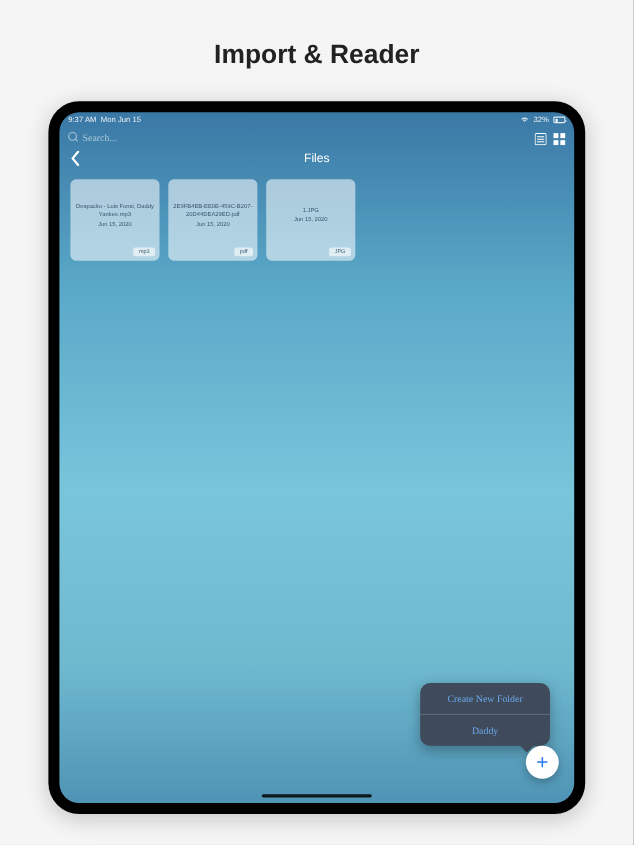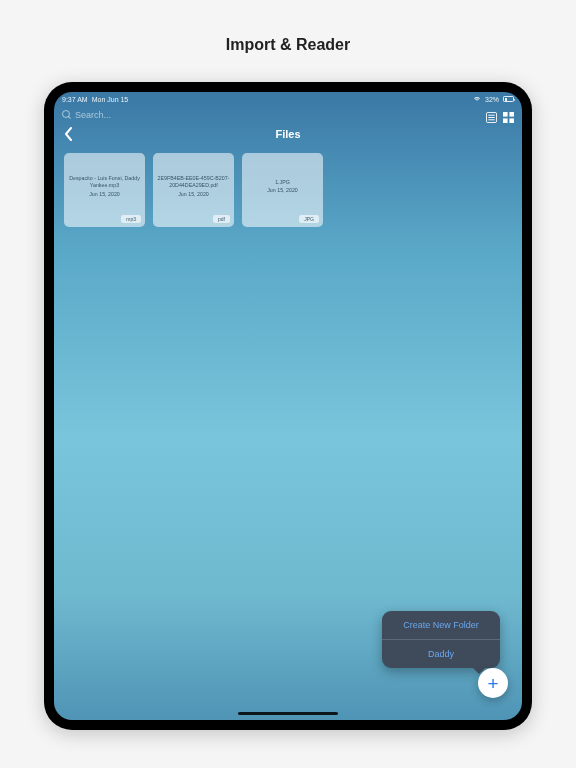--- a/index.html
+++ b/index.html
@@ -1,18 +1,18 @@
 <!DOCTYPE html>
 <html><head>
 <meta charset="utf-8">
 <style>
   * { margin: 0; padding: 0; box-sizing: border-box; }
   html, body { width: 576px; height: 768px; font-family: -apple-system, BlinkMacSystemFont, "Helvetica Neue", Arial, sans-serif; background: #f5f5f5; }
   .page { width: 576px; height: 768px; position: relative; display: flex; flex-direction: column; align-items: center; }
-  .page-title { font-size: 16px; font-weight: 700; color: #222; margin-top: 36px; margin-bottom: 28px; }
+  .page-title { font-size: 24px; font-weight: 700; color: #222; margin-top: 36px; margin-bottom: 28px; }
   .device-frame {
     width: 488px; height: 648px;
     background: #000;
     border-radius: 28px;
     padding: 10px;
     position: relative;
     box-shadow: 0 4px 20px rgba(0,0,0,0.2);
   }
   .screen {
     width: 100%; height: 100%;
@@ -49,20 +49,21 @@
   .wifi-icon { width: 8px; height: 6px; position: relative; }
   .search-row {
     display: flex; align-items: center;
     padding: 3px 8px 5px 8px;
     gap: 6px;
   }
   .search-field {
     flex: 1; display: flex; align-items: center; gap: 4px;
     color: rgba(255,255,255,0.55);
     font-size: 9px;
+    font-family: Liberation Serif, serif;
   }
   .search-mag { width: 9px; height: 9px; position: relative; }
   .search-mag::before {
     content: ""; position: absolute; width: 6px; height: 6px; border: 1px solid rgba(255,255,255,0.55);
     border-radius: 50%;
   }
   .search-mag::after {
     content: ""; position: absolute; width: 3px; height: 1px; background: rgba(255,255,255,0.55);
     transform: rotate(45deg); left: 6px; top: 6.5px;
   }
@@ -70,21 +71,21 @@
   .list-icon, .grid-icon { width: 11px; height: 11px; position: relative; }
   .list-icon rect, .grid-icon rect { }
   .nav-row {
     display: flex; align-items: center;
     padding: 2px 10px 8px 10px;
     position: relative;
   }
   .back-chevron { width: 9px; height: 14px; color: #fff; }
   .nav-title {
     position: absolute; left: 0; right: 0; text-align: center;
-    color: #fff; font-size: 11px; font-weight: 700;
+    color: #fff; font-size: 11px; font-weight: 400;
     pointer-events: none;
   }
   .grid {
     display: flex; flex-wrap: wrap;
     gap: 8px; padding: 4px 10px;
   }
   .tile {
     width: 81px; height: 74px;
     background: rgba(255,255,255,0.55);
     border-radius: 5px;
@@ -118,20 +119,21 @@
     background: #3f4b5a;
     border-radius: 9px;
     overflow: visible;
     box-shadow: 0 4px 12px rgba(0,0,0,0.3);
   }
   .pop-item {
     text-align: center;
     font-size: 9px;
     color: #6aa7ef;
     padding: 9px 0;
+    font-family: Liberation Serif, serif;
   }
   .pop-divider { height: 1px; background: rgba(120,135,150,0.5); }
   .pop-tail {
     position: absolute; bottom: -6px; right: 14px;
     width: 0; height: 0;
     border-left: 7px solid transparent;
     border-right: 7px solid transparent;
     border-top: 7px solid #3f4b5a;
   }
   .fab {

